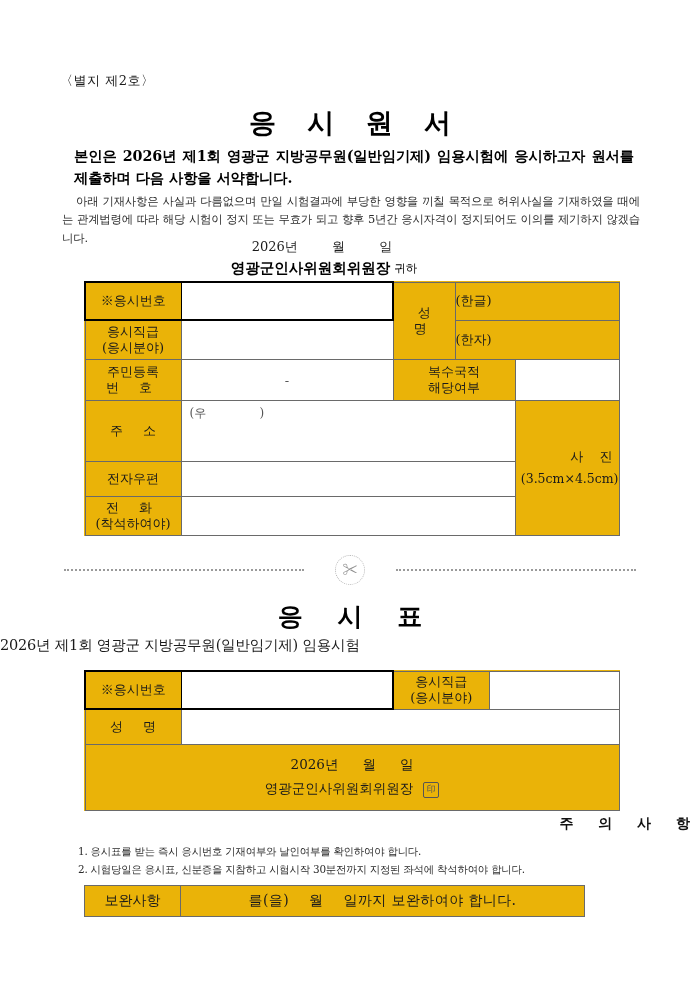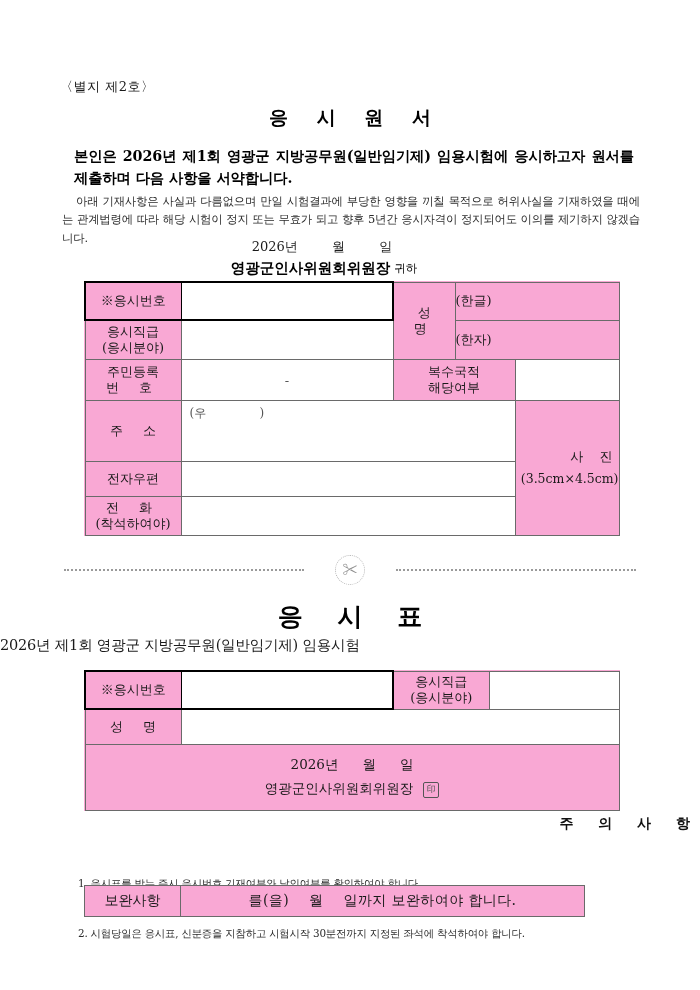--- a/index.html
+++ b/index.html
@@ -19,34 +19,34 @@
     margin: 0 auto;
     background: #ffffff;
     overflow: hidden;
     box-sizing: border-box;
   }
 
   
   .form-no {
     position: absolute;
     left: 60px;
-    top: 78px;
+    top: 72px;
     font-size: 13px;
     letter-spacing: 0.5px;
     color: #1a1a1a;
     white-space: nowrap;
   }
 
   .doc-title {
     position: absolute;
     left: 0;
     top: 105px;
     width: 700px;
     text-align: center;
-    font-size: 19px;
+    font-size: 27px;
     font-weight: bold;
     letter-spacing: 11px;
     text-indent: 11px;
     color: #000000;
   }
 
   .pledge {
     position: absolute;
     left: 74px;
     top: 145px;
@@ -100,21 +100,21 @@
     font-weight: normal;
     margin-left: 4px;
     vertical-align: 1px;
   }
 
   
   .tbl {
     position: absolute;
     border-collapse: collapse;
     table-layout: fixed;
-    background: #f9a8d4;
+    background: #eab308;
   }
   .tbl td {
     border: 1px solid #6a6a6a;
     padding: 0;
     vertical-align: middle;
     font-size: 13px;
     color: #1a1a1a;
   }
   .lbl {
     text-align: center;
@@ -276,21 +276,21 @@
   .cautions-list {
     position: absolute;
     left: 78px;
     top: 843px;
     width: 560px;
     font-size: 10.4px;
     line-height: 1.72;
     color: #2a2a2a;
     letter-spacing: -0.2px;
   }
-  .cautions-list div { white-space: nowrap; margin-top: 32px; }
+  .cautions-list div { white-space: nowrap; }
 
   
   #table-supplement { left: 84px; top: 885px; width: 500px; }
   #table-supplement td { height: 30px; font-size: 14px; }
   .supp-label { text-align: center; letter-spacing: 0; margin-top: 8px; }
   .supp-text {
     text-align: center;
     padding-right: 24px;
     letter-spacing: 0.4px;
   }

